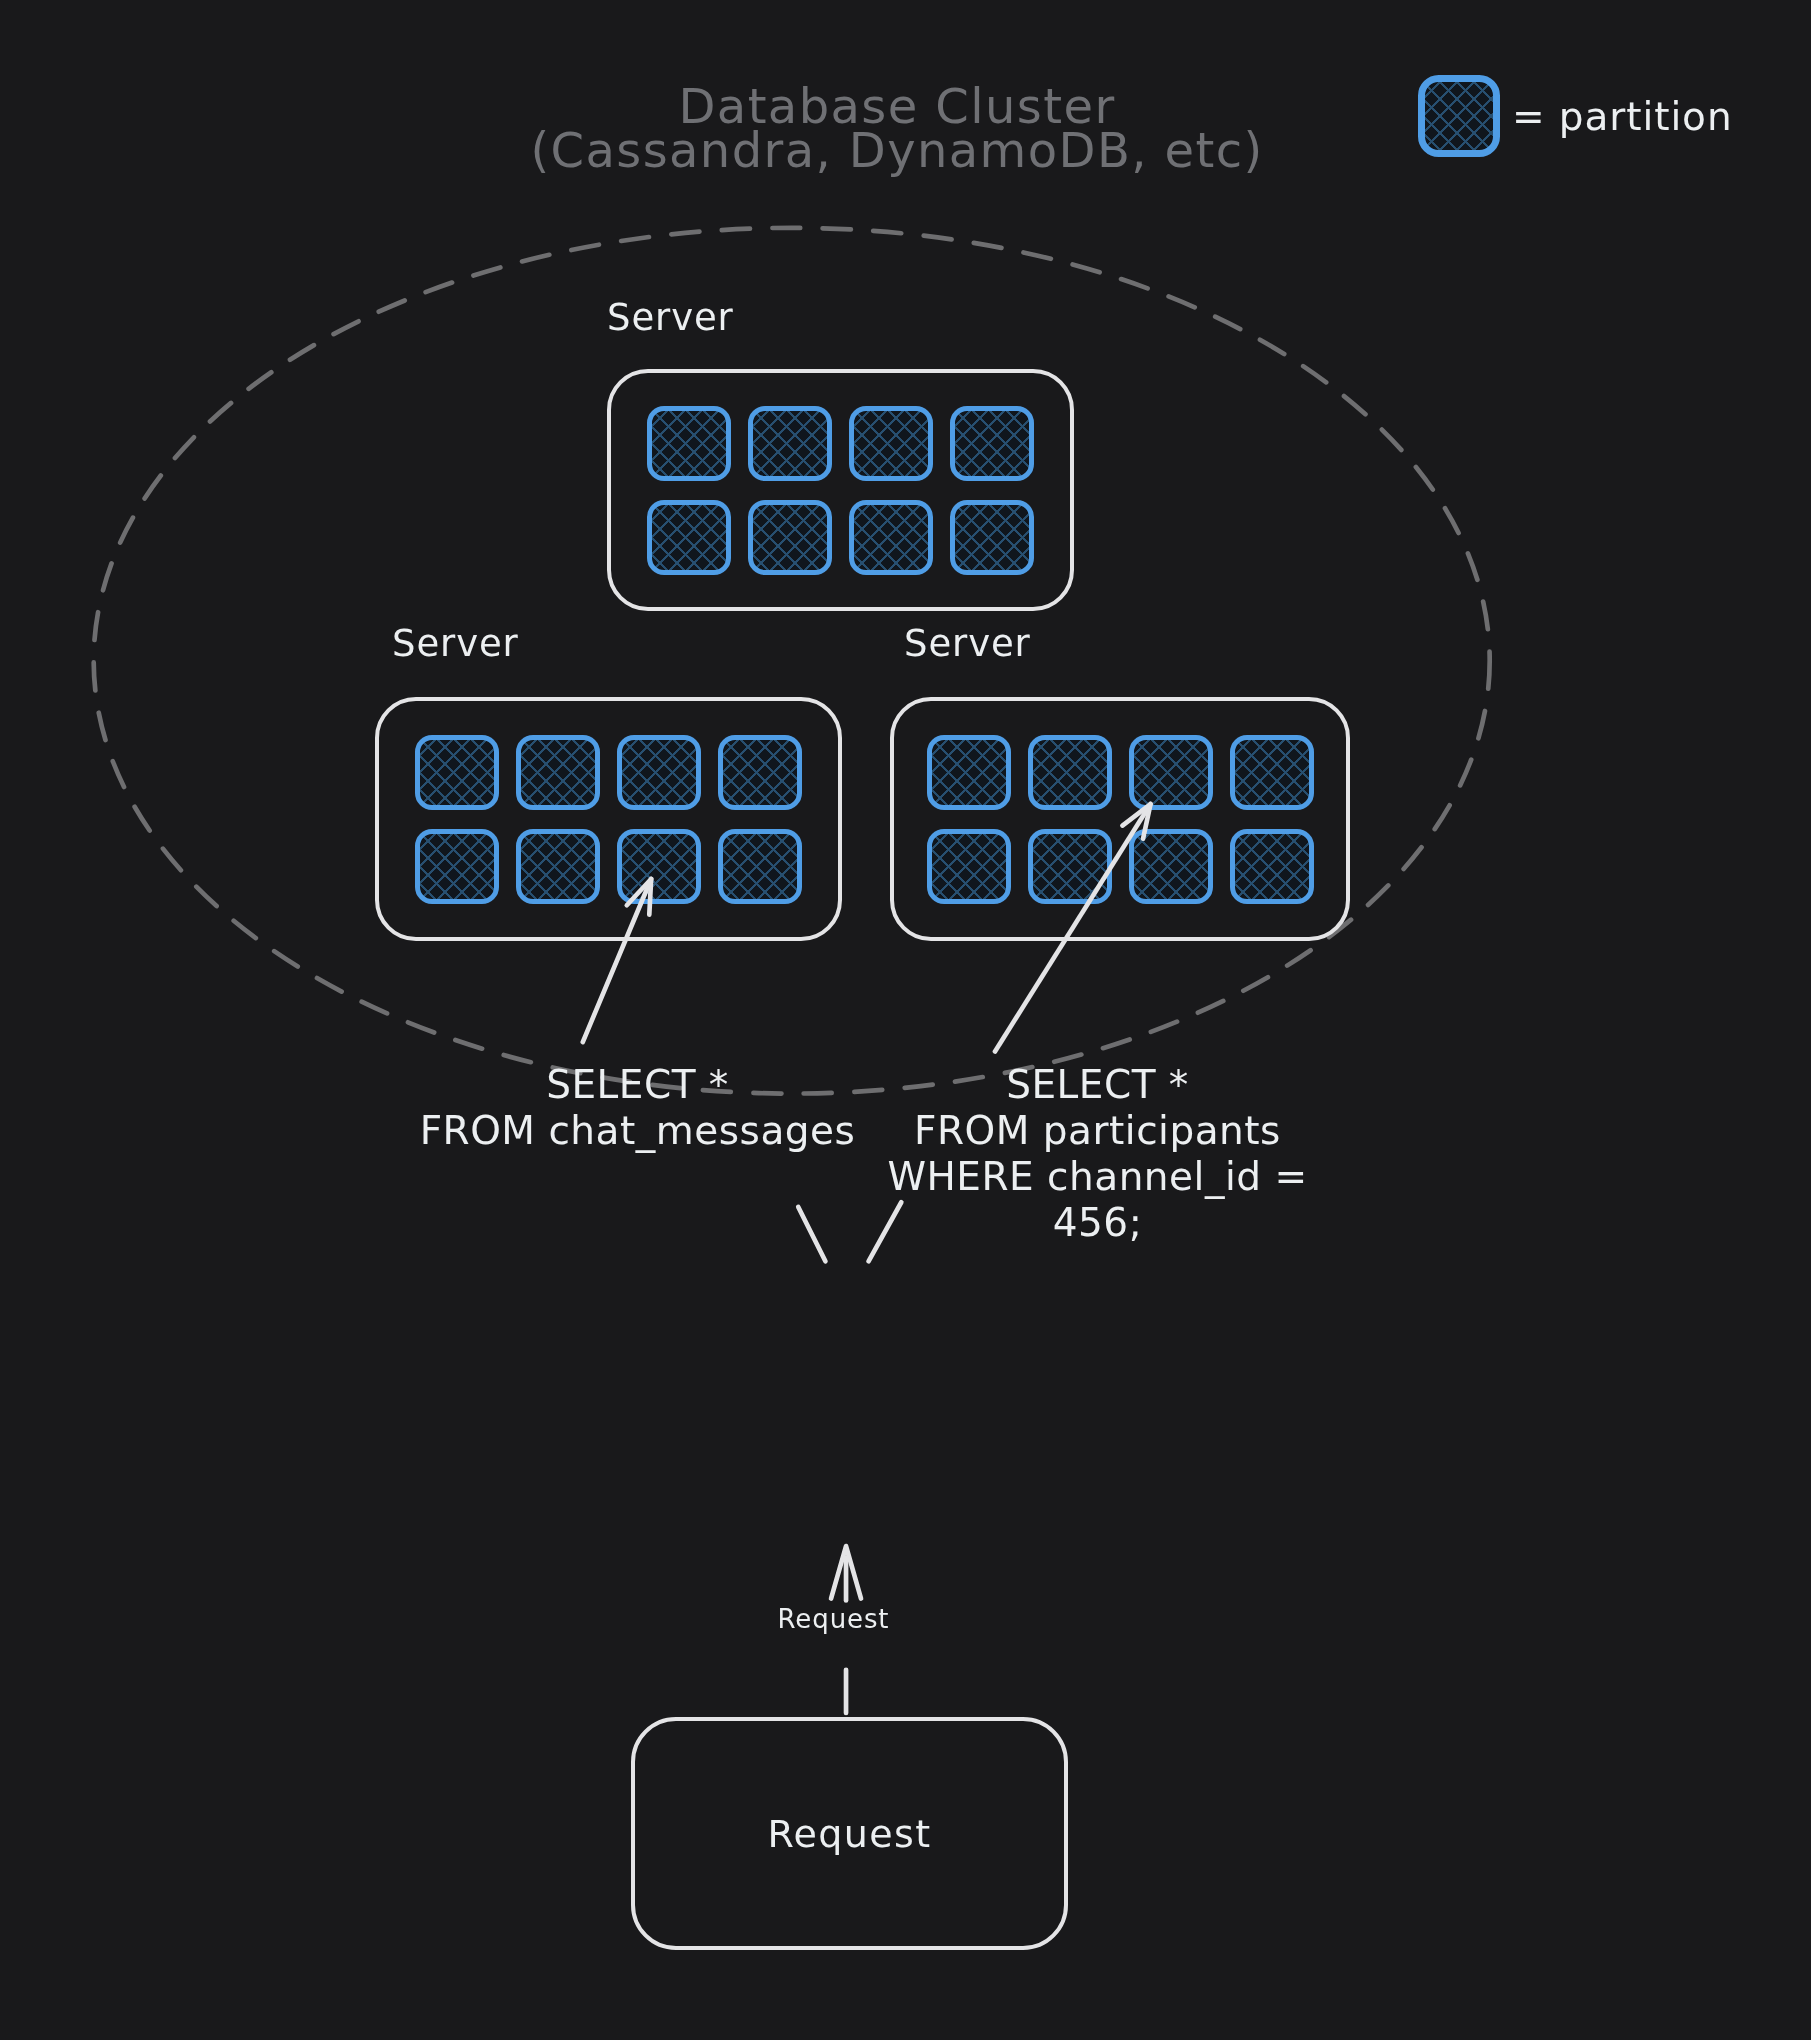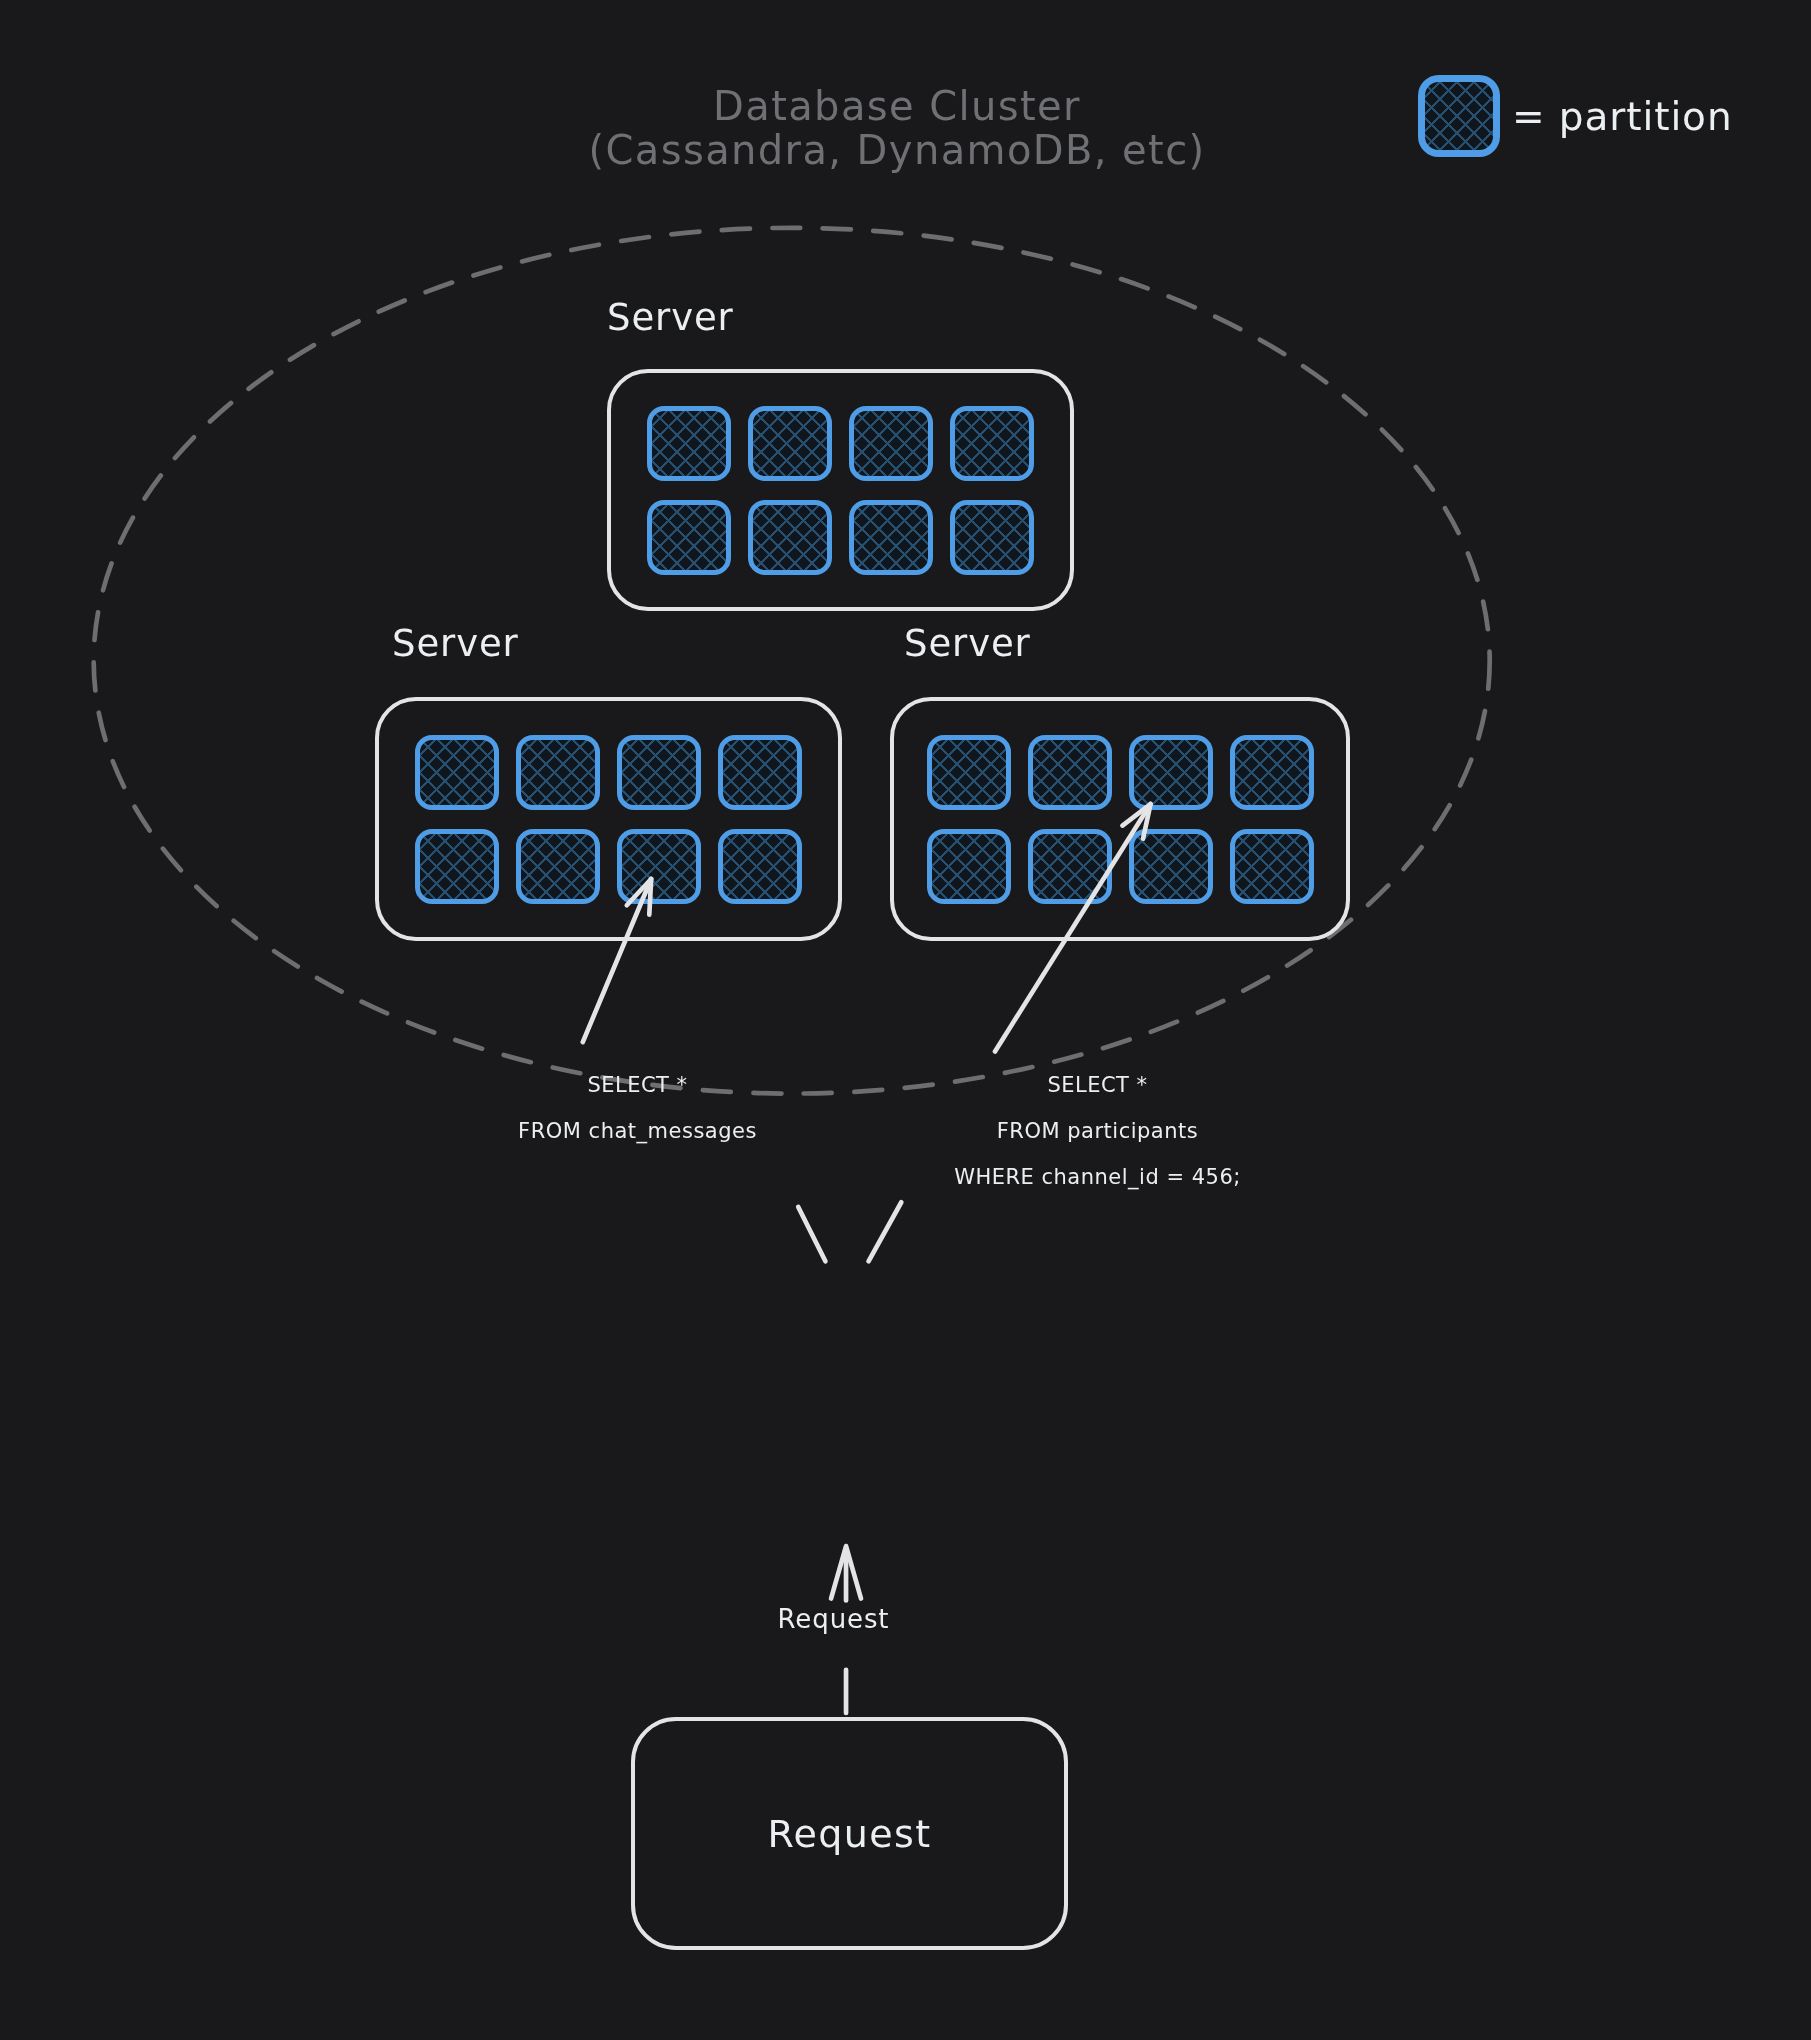--- a/index.html
+++ b/index.html
@@ -38,21 +38,21 @@
     stroke-width: 5;
     stroke-linecap: round;
     stroke-linejoin: round;
   }
 
   .cluster-title {
     position: absolute; z-index: 1;
     left: 522px; top: 84px; width: 750px;
     text-align: center;
     color: var(--c-text-muted);
-    font-size: 40px; line-height: 44px;
+    font-size: 48px; line-height: 44px;
     letter-spacing: 1.4px;
   }
 
   .legend {
     position: absolute; z-index: 1;
     left: 1418px; top: 75px;
     display: flex; align-items: center; gap: 12px;
   }
   .legend-label { color: var(--c-text-light); font-size: 39px; letter-spacing: 0.9px; }
 
@@ -86,21 +86,21 @@
   #server-top   { left: 607px; top: 369px; width: 459px; height: 234px; }
   #server-left  { left: 375px; top: 697px; width: 459px; height: 236px; }
   #server-right { left: 890px; top: 697px; width: 452px; height: 236px; }
 
   .pgrid { display: grid; grid-template-columns: repeat(4, 84px); gap: 19px 17px; }
 
   .sql {
     position: absolute; z-index: 2;
     width: 487px; text-align: center;
     color: var(--c-text-light);
-    font-size: 21px; line-height: 46px;
+    font-size: 39px; line-height: 46px;
     letter-spacing: 0.5px;
   }
   .sql-left  { left: 394px; top: 1062px; }
   .sql-right { left: 854px; top: 1062px; }
 
   .node {
     position: absolute; z-index: 1;
     border: 4.7px solid var(--c-stroke-light);
     border-radius: 45px;
     display: flex; align-items: center; justify-content: center;

